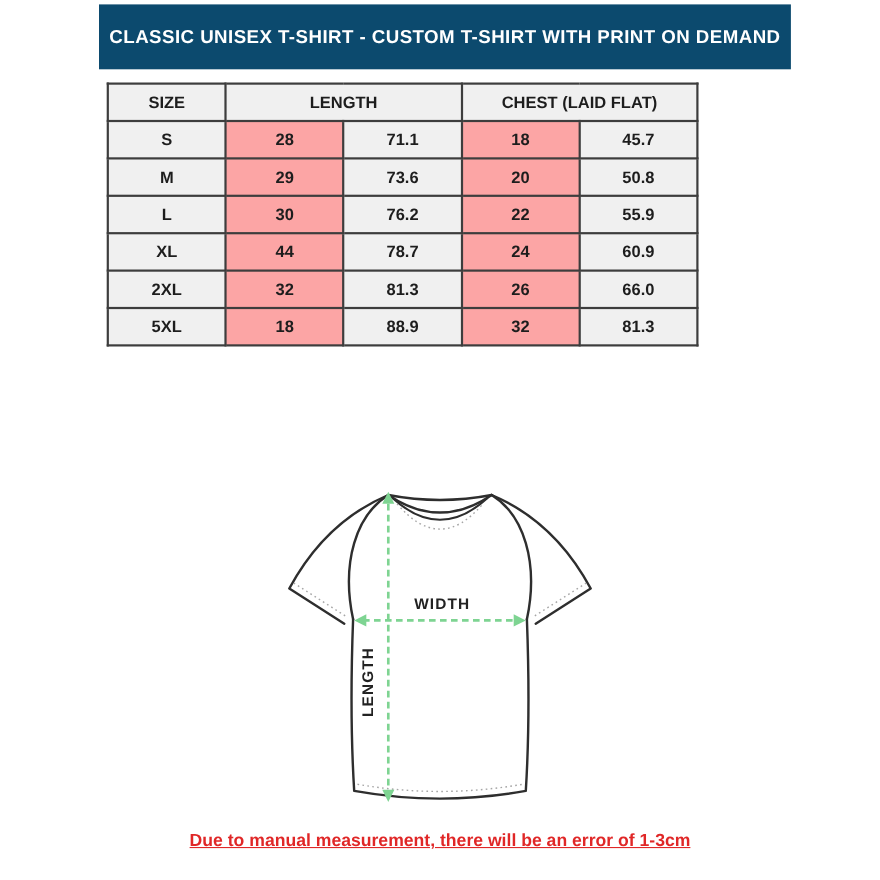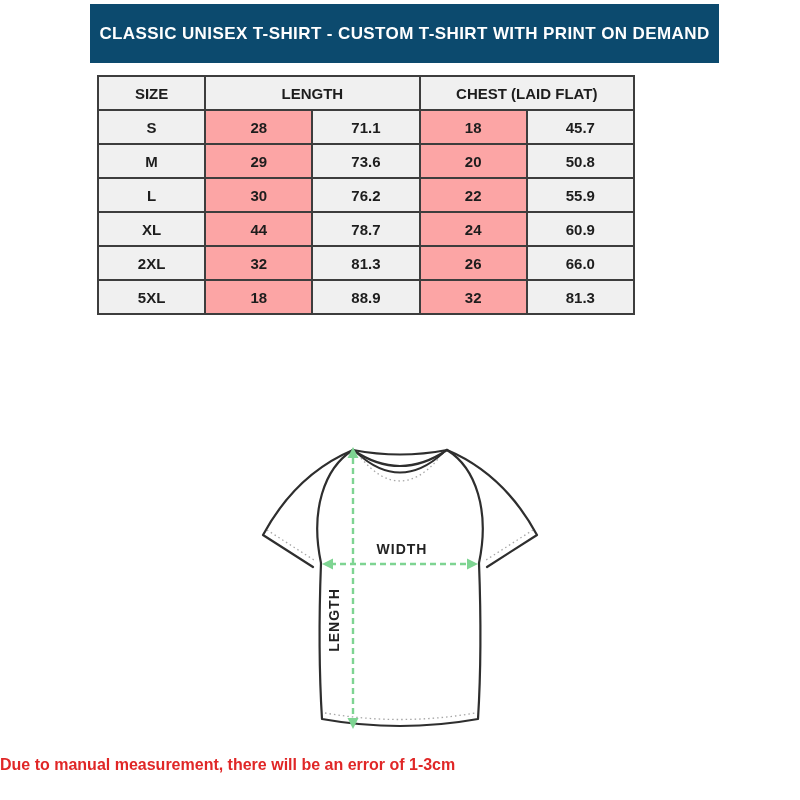--- a/index.html
+++ b/index.html
@@ -54,23 +54,25 @@
     position: absolute;
     left: 250px; top: 436px;
     width: 300px; height: 312px;
   }
   .diagram svg { display: block; width: 100%; height: 100%; }
   
   .footer-note {
     position: absolute;
     left: 0; top: 756px;
     width: 100%;
+    text-align: center;
     font-size: 16px;
     font-weight: bold;
     color: #e02727;
+    text-decoration: underline;
   }
 </style>
 </head>
 <body>
 
 <div class="page">
 
   <div class="banner">
     <span class="banner-title">CLASSIC UNISEX T-SHIRT - CUSTOM T-SHIRT WITH PRINT ON DEMAND</span>
   </div>

